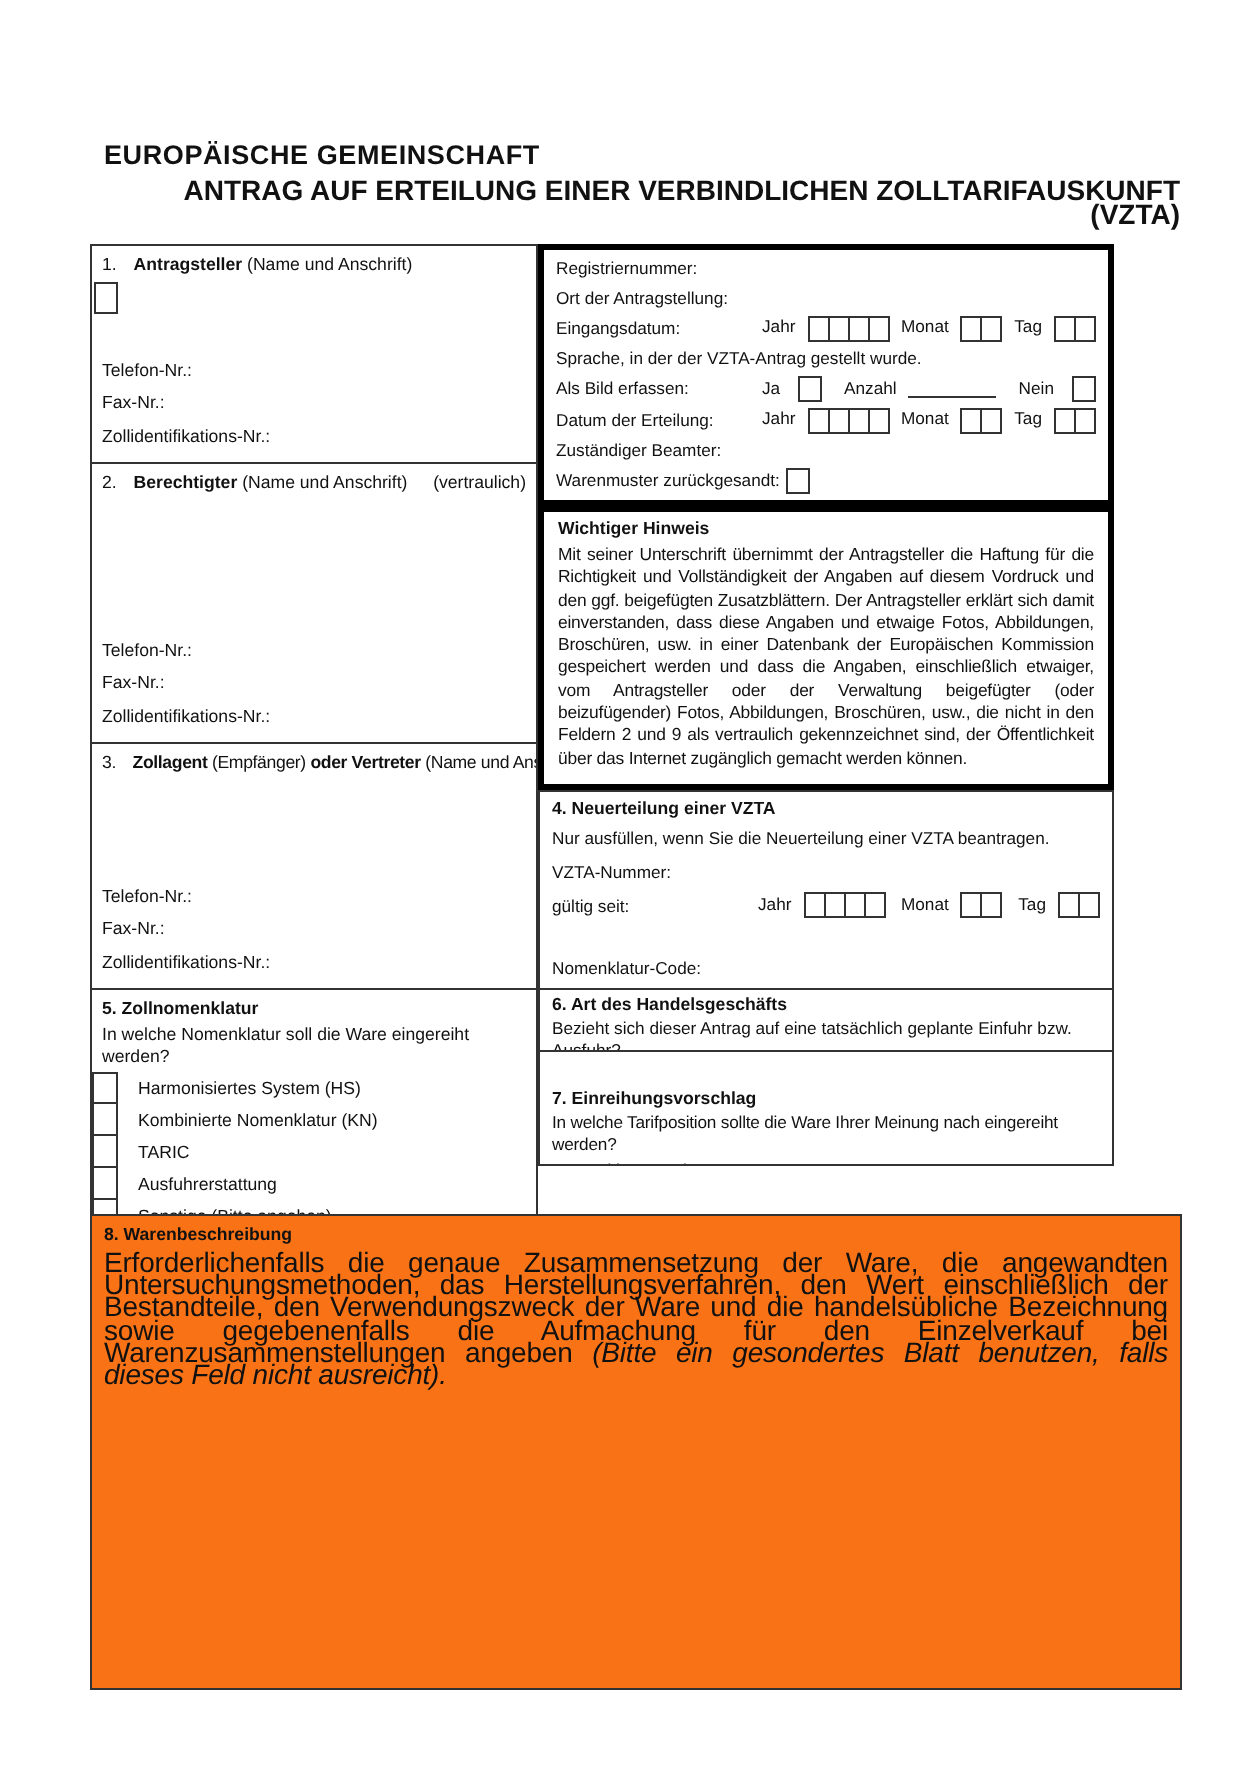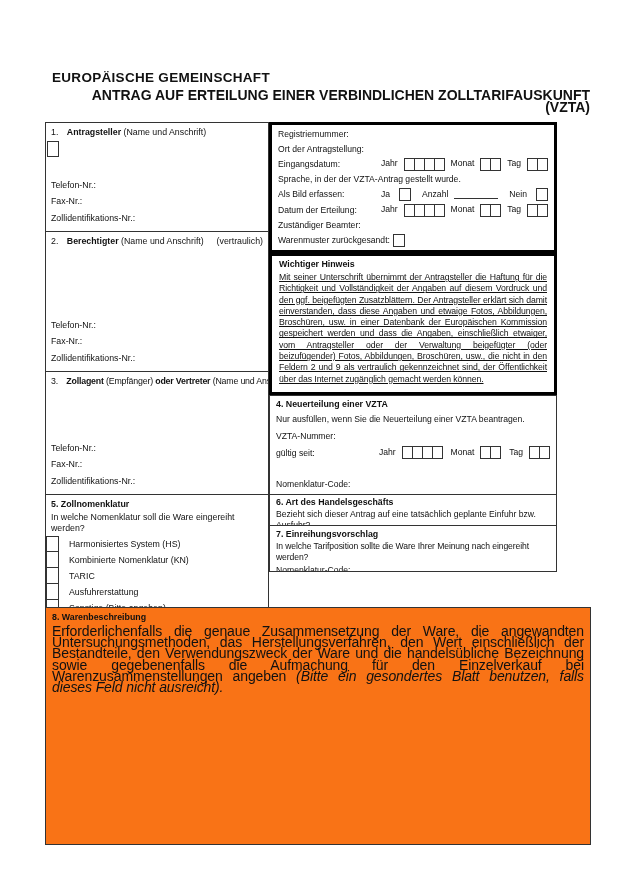--- a/index.html
+++ b/index.html
@@ -37,30 +37,30 @@
   .dlabel{width:103px;flex:none;}
   .dright{flex:1;display:flex;align-items:center;justify-content:space-between;}
   .grp{display:flex;align-items:flex-start;gap:6px;}
   .cell{display:inline-block;width:11px;height:13px;border:1px solid #333;
         box-sizing:border-box;background:#fff;vertical-align:middle;}
   .cell + .cell{margin-left:-1px;}
   .jbox{display:inline-block;width:12px;height:13px;border:1px solid #333;
         box-sizing:border-box;background:#fff;vertical-align:middle;margin-left:3px;}
   .uline{display:inline-block;width:44px;border-bottom:1px solid #333;height:10px;}
   .notice{height:142px;padding:3px 7px;font-size:8.7px;margin-top:0;}
-  .notice p{margin:2px 0 0 0;text-align:justify;line-height:11.3px;letter-spacing:-0.1px;text-decoration:underline;}
+  .notice p{margin:2px 0 0 0;text-align:justify;line-height:11.3px;letter-spacing:-0.1px;}
   .s4{height:100px;display:flex;flex-direction:column;padding:3px 6px;font-size:8.6px;}
   .s4 .note{margin-top:4px;line-height:11px;}
   .s4 .vnum{margin-top:6px;}
   .s4 .drow{margin-top:5px;}
   .s4 .nomen{margin-top:auto;padding-bottom:2px;}
   .s6{height:32px;margin-top:-1px;padding:2px 6px;font-size:8.6px;display:flex;flex-direction:column;}
   .s6 .q{line-height:10.6px;margin-top:1px;}
   .jn-row{display:flex;padding-left:112px;gap:48px;margin-top:1px;align-items:center;}
-  .s7{height:47px;margin-top:-1px;padding:3px 6px;font-size:8.6px;display:flex;flex-direction:column;}
+  .s7{height:58px;margin-top:-1px;padding:18px 6px;font-size:8.6px;display:flex;flex-direction:column;}
   .s7 .q{line-height:10.8px;margin-top:1px;letter-spacing:-0.1px;}
   .s7 .nomen{margin-top:2px;}
   .s5 .q{padding:2px 5px 2px 5px;line-height:11px;}
   .opt-row{display:flex;align-items:center;height:16.4px;}
   .opt-box{width:13px;height:17px;border:1px solid #333;box-sizing:border-box;
            background:#fff;flex:none;align-self:flex-start;}
   .opt-row + .opt-row .opt-box{margin-top:-1px;}
   .opt-lbl{margin-left:10px;}
   .opt-line{flex:1;border-bottom:1px solid #333;height:1px;margin:6px 8px 0 6px;align-self:center;}
   .s8{border:1px solid #333;box-sizing:border-box;height:238px;margin-top:-1px;

